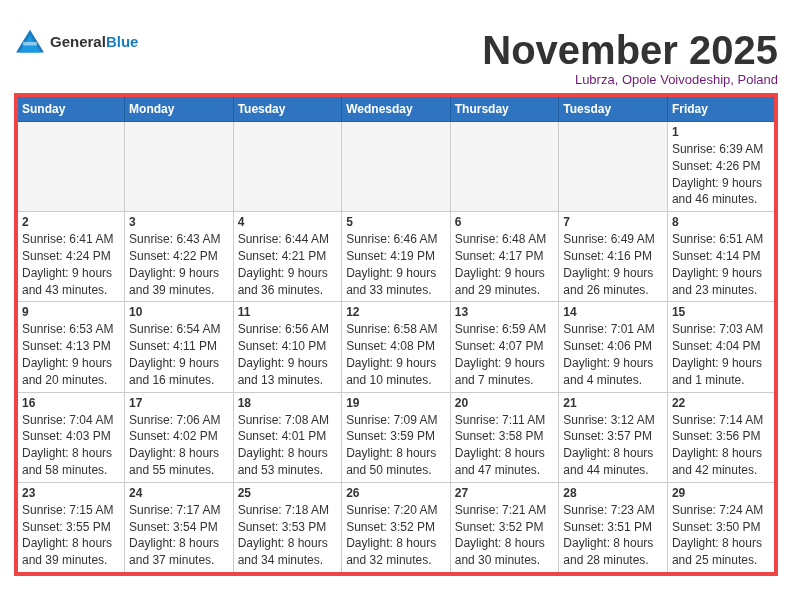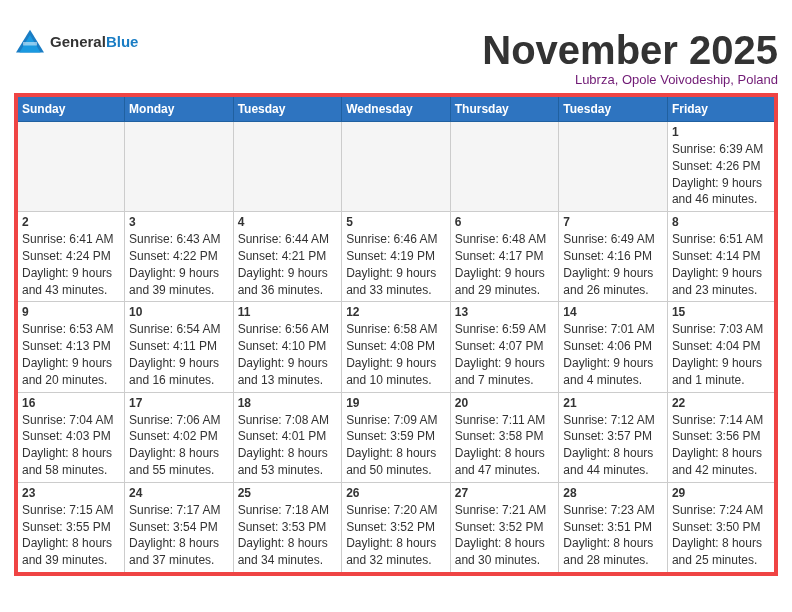--- a/index.html
+++ b/index.html
@@ -249,21 +249,21 @@
 Daylight: 8 hours and 50 minutes.</div>
           </td>
           <td>
             <span class="day-number">20</span>
             <div class="day-info">Sunrise: 7:11 AM
 Sunset: 3:58 PM
 Daylight: 8 hours and 47 minutes.</div>
           </td>
           <td>
             <span class="day-number">21</span>
-            <div class="day-info">Sunrise: 7:12 AM
+            <div class="day-info">Sunrise: 3:12 AM
 Sunset: 3:57 PM
 Daylight: 8 hours and 44 minutes.</div>
           </td>
           <td>
             <span class="day-number">22</span>
             <div class="day-info">Sunrise: 7:14 AM
 Sunset: 3:56 PM
 Daylight: 8 hours and 42 minutes.</div>
           </td>
         </tr>

